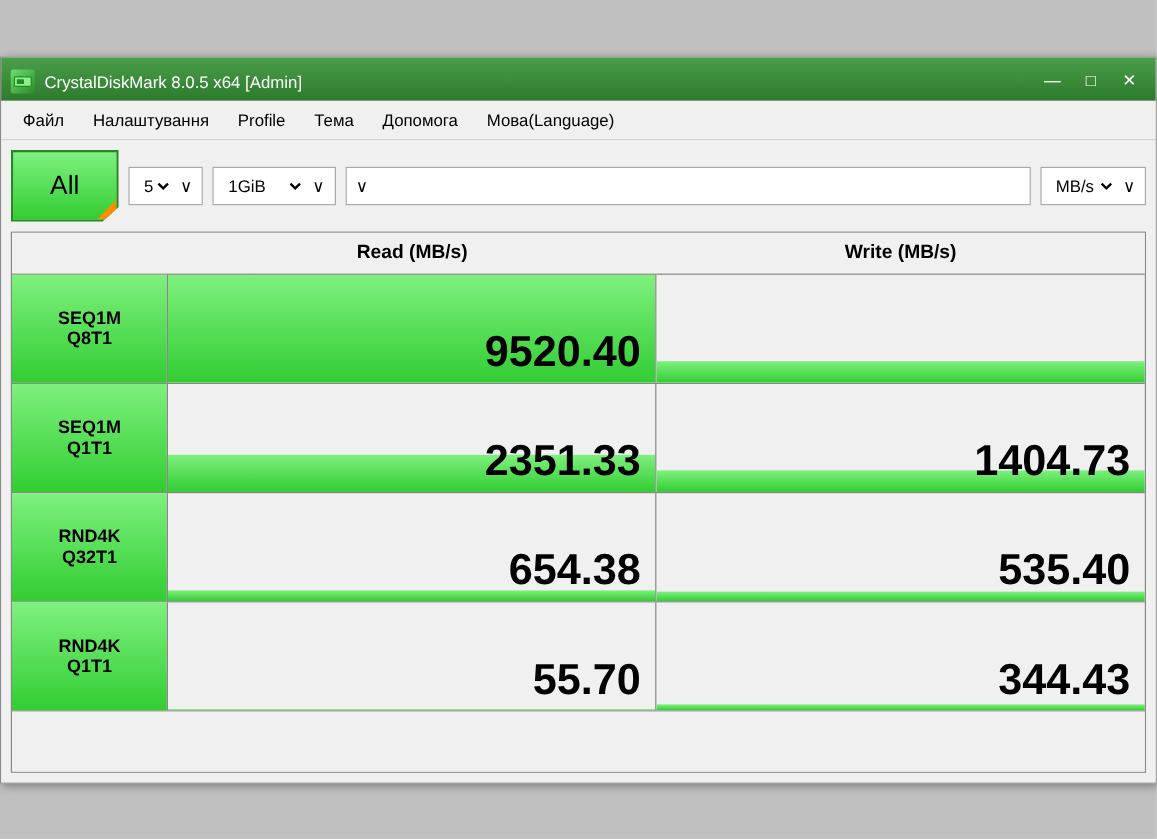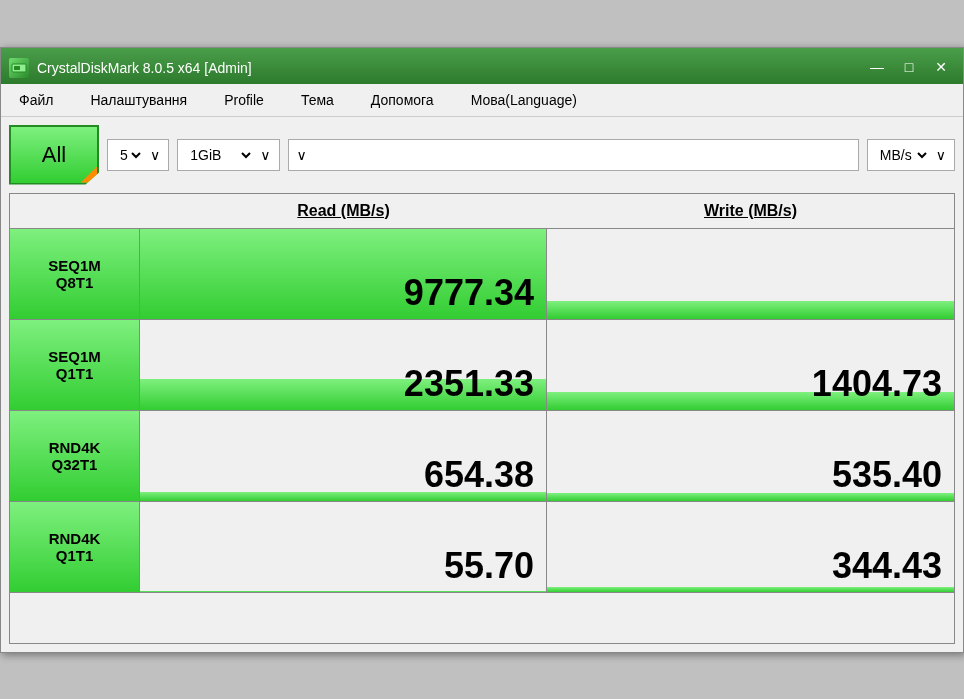--- a/index.html
+++ b/index.html
@@ -69,21 +69,21 @@
       align-items: center;
       justify-content: center;
       border-radius: 2px;
     }
 
     .menu-bar {
       background: #f0f0f0;
       border-bottom: 1px solid #ccc;
       padding: 4px 8px;
       display: flex;
-      gap: 17px;
+      gap: 4px;
     }
 
     .menu-item {
       padding: 4px 10px;
       font-size: 14px;
       cursor: pointer;
       border-radius: 3px;
       color: #000;
     }
 
@@ -149,21 +149,20 @@
 
     .data-grid {
       border: 1px solid #888;
       background: #f0f0f0;
     }
 
     .grid-header {
       display: grid;
       grid-template-columns: 130px 1fr 1fr;
       background: #f0f0f0;
-      text-decoration: underline;
     }
 
     .grid-header-cell {
       text-align: center;
       font-size: 16px;
       font-weight: bold;
       padding: 8px 4px;
       color: #000;
       border-bottom: 1px solid #888;
     }
@@ -306,21 +305,21 @@
       <div class="grid-header">
         <div class="grid-header-cell"></div>
         <div class="grid-header-cell">Read (MB/s)</div>
         <div class="grid-header-cell">Write (MB/s)</div>
       </div>
 
       <div class="grid-row">
         <div class="row-label">SEQ1M<br>Q8T1</div>
         <div class="result-cell">
           <div class="bar-fill" style="height: 100%;"></div>
-          <div class="result-value">9777.34</div>
+          <div class="result-value">9520.40</div>
         </div>
         <div class="result-cell">
           <div class="bar-fill" style="height: 19%;"></div>
         </div>
       </div>
 
       <div class="grid-row">
         <div class="row-label">SEQ1M<br>Q1T1</div>
         <div class="result-cell">
           <div class="bar-fill" style="height: 34%;"></div>

